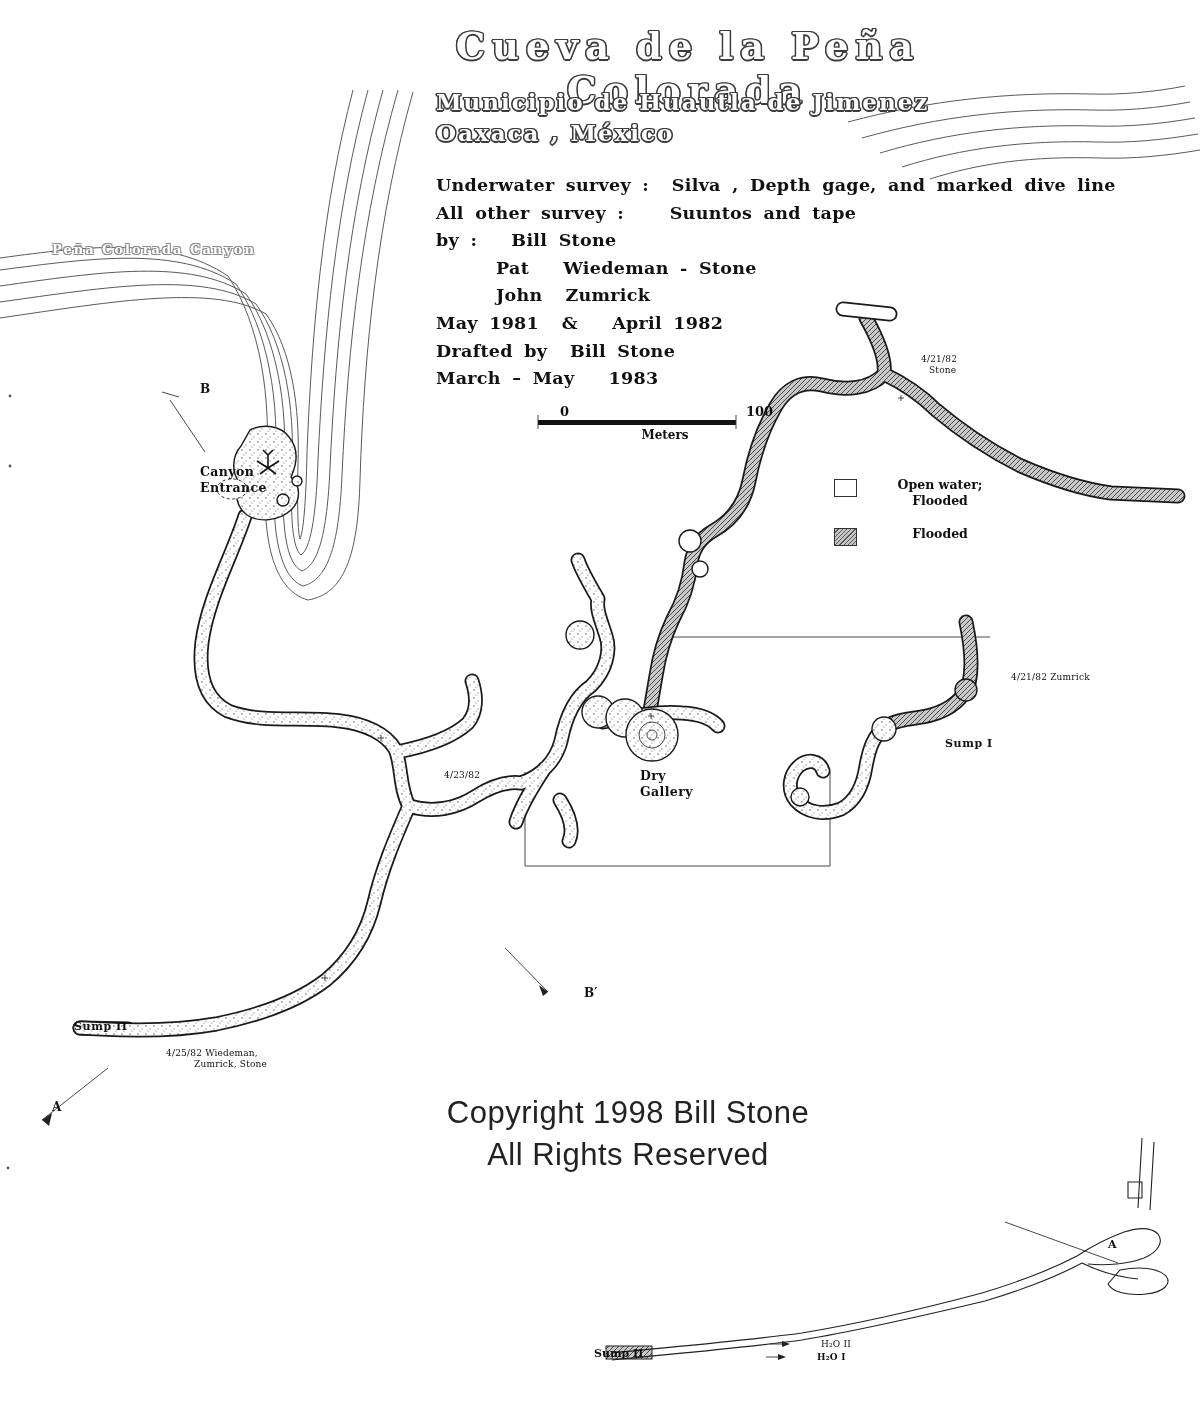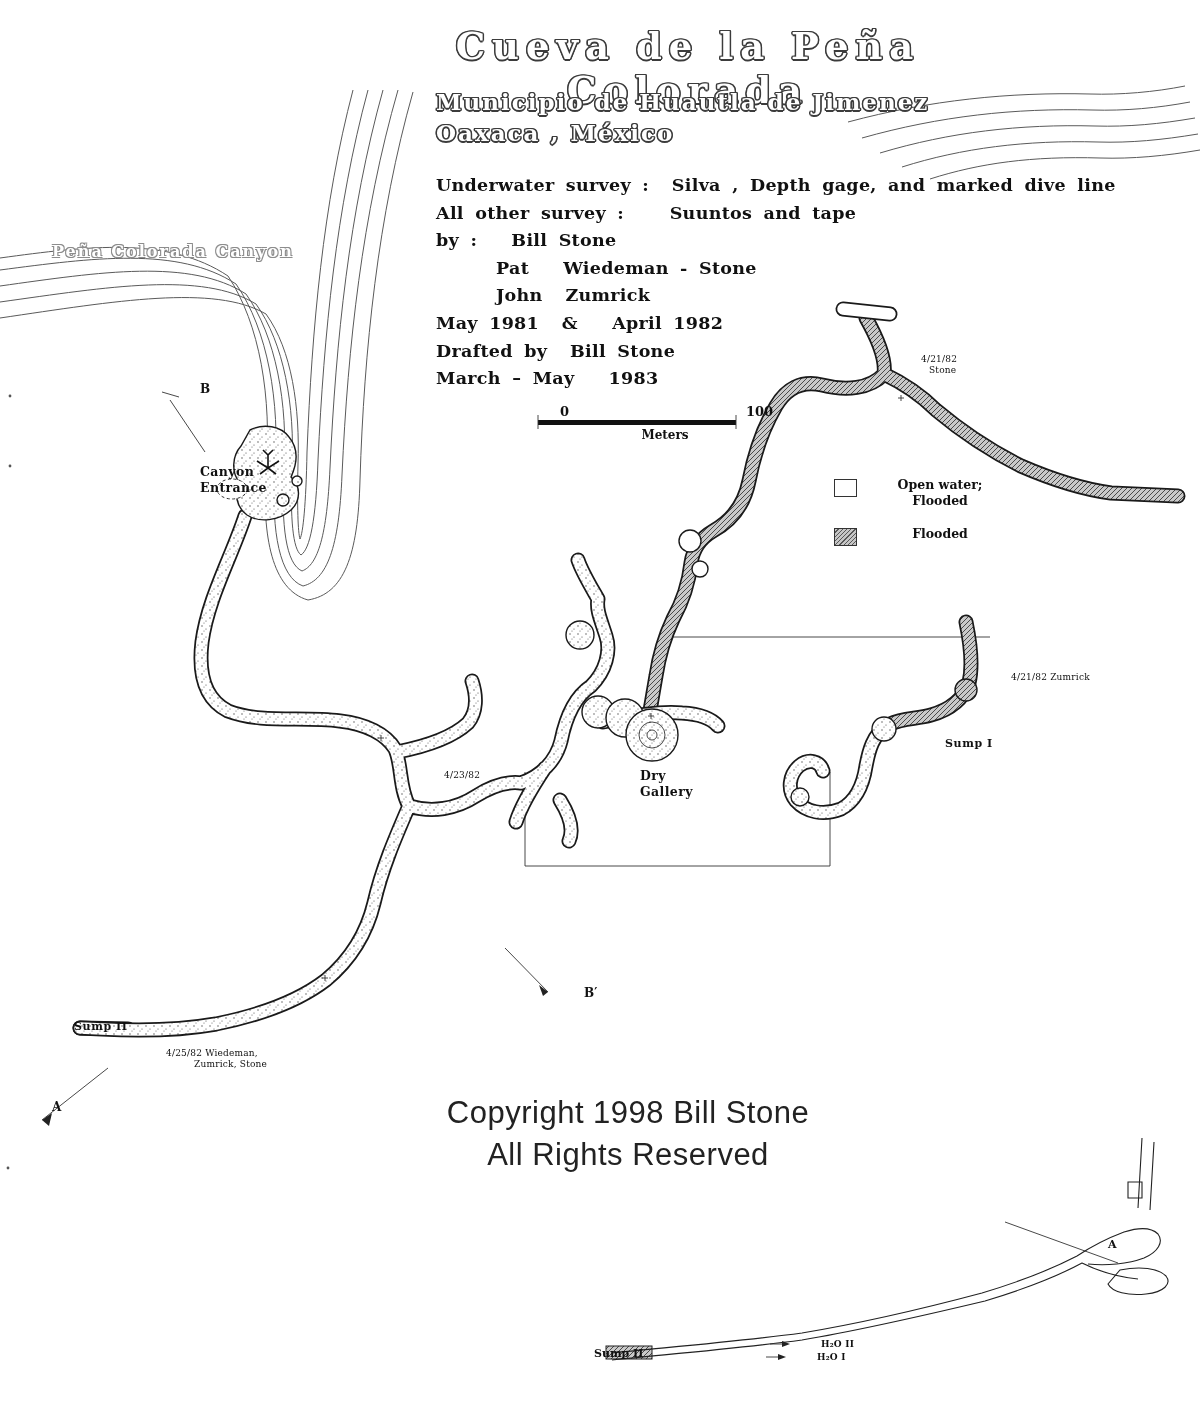--- a/index.html
+++ b/index.html
@@ -11,21 +11,21 @@
   
   .outline{color:#fff;font-weight:700;
     text-shadow:-1.2px -1.2px 0 #3c3c3c,1.2px -1.2px 0 #3c3c3c,-1.2px 1.2px 0 #3c3c3c,
                  1.2px 1.2px 0 #3c3c3c,0 -1.5px 0 #3c3c3c,0 1.5px 0 #3c3c3c,
                  -1.5px 0 0 #3c3c3c,1.5px 0 0 #3c3c3c;}
   .outline-gray{color:#fff;font-weight:700;
     text-shadow:-1px -1px 0 #8d8d8d,1px -1px 0 #8d8d8d,-1px 1px 0 #8d8d8d,
                  1px 1px 0 #8d8d8d,0 -1.2px 0 #8d8d8d,0 1.2px 0 #8d8d8d;}
   .title{top:24px;left:330px;width:660px;text-align:center;font-size:37px;letter-spacing:7px;}
   .subtitle{top:86px;left:408px;font-size:23px;letter-spacing:2px;line-height:31px;}
-  .canyon-name{top:242px;left:24px;font-size:16px;letter-spacing:2px;}
+  .canyon-name{top:242px;left:24px;font-size:13px;letter-spacing:2px;}
   .notes{top:172px;left:408px;}
   .note-line{white-space:pre;font-weight:700;font-size:17.5px;line-height:27.6px;
              word-spacing:5px;letter-spacing:.3px;}
   .indent{margin-left:60px;}
   .map-label{position:absolute;font-weight:700;color:#111;}
   .lbl-md{font-size:12.5px;line-height:16px;letter-spacing:.4px;}
   .lbl-sump{font-size:11px;letter-spacing:.6px;}
   .lbl-sec{font-size:12px;}
   .lbl-tiny{font-size:9px;font-weight:400;line-height:11px;letter-spacing:.2px;}
   .scale-num{position:absolute;font-weight:700;font-size:13px;}
@@ -239,18 +239,18 @@
     </div>
     <div class="map-label lbl-sec" style="left:556px;top:986px;">B′</div>
     <div class="map-label lbl-sec" style="left:24px;top:1100px;">A</div>
 
     <div class="copyright">
       <div>Copyright 1998 Bill Stone</div>
       <div>All Rights Reserved</div>
     </div>
 
     <div class="map-label" style="left:566px;top:1347px;font-size:11px;">Sump II</div>
-    <div class="map-label lbl-tiny" style="left:793px;top:1339px;font-weight:700;">H₂O II</div>
+    <div class="map-label lbl-tiny" style="left:793px;top:1339px;font-weight:400;">H₂O II</div>
     <div class="map-label lbl-tiny" style="left:789px;top:1352px;font-weight:700;">H₂O I</div>
     <div class="map-label" style="left:1080px;top:1238px;font-size:11px;">A</div>
 
   </div>
 </div>
 
 </body></html>

